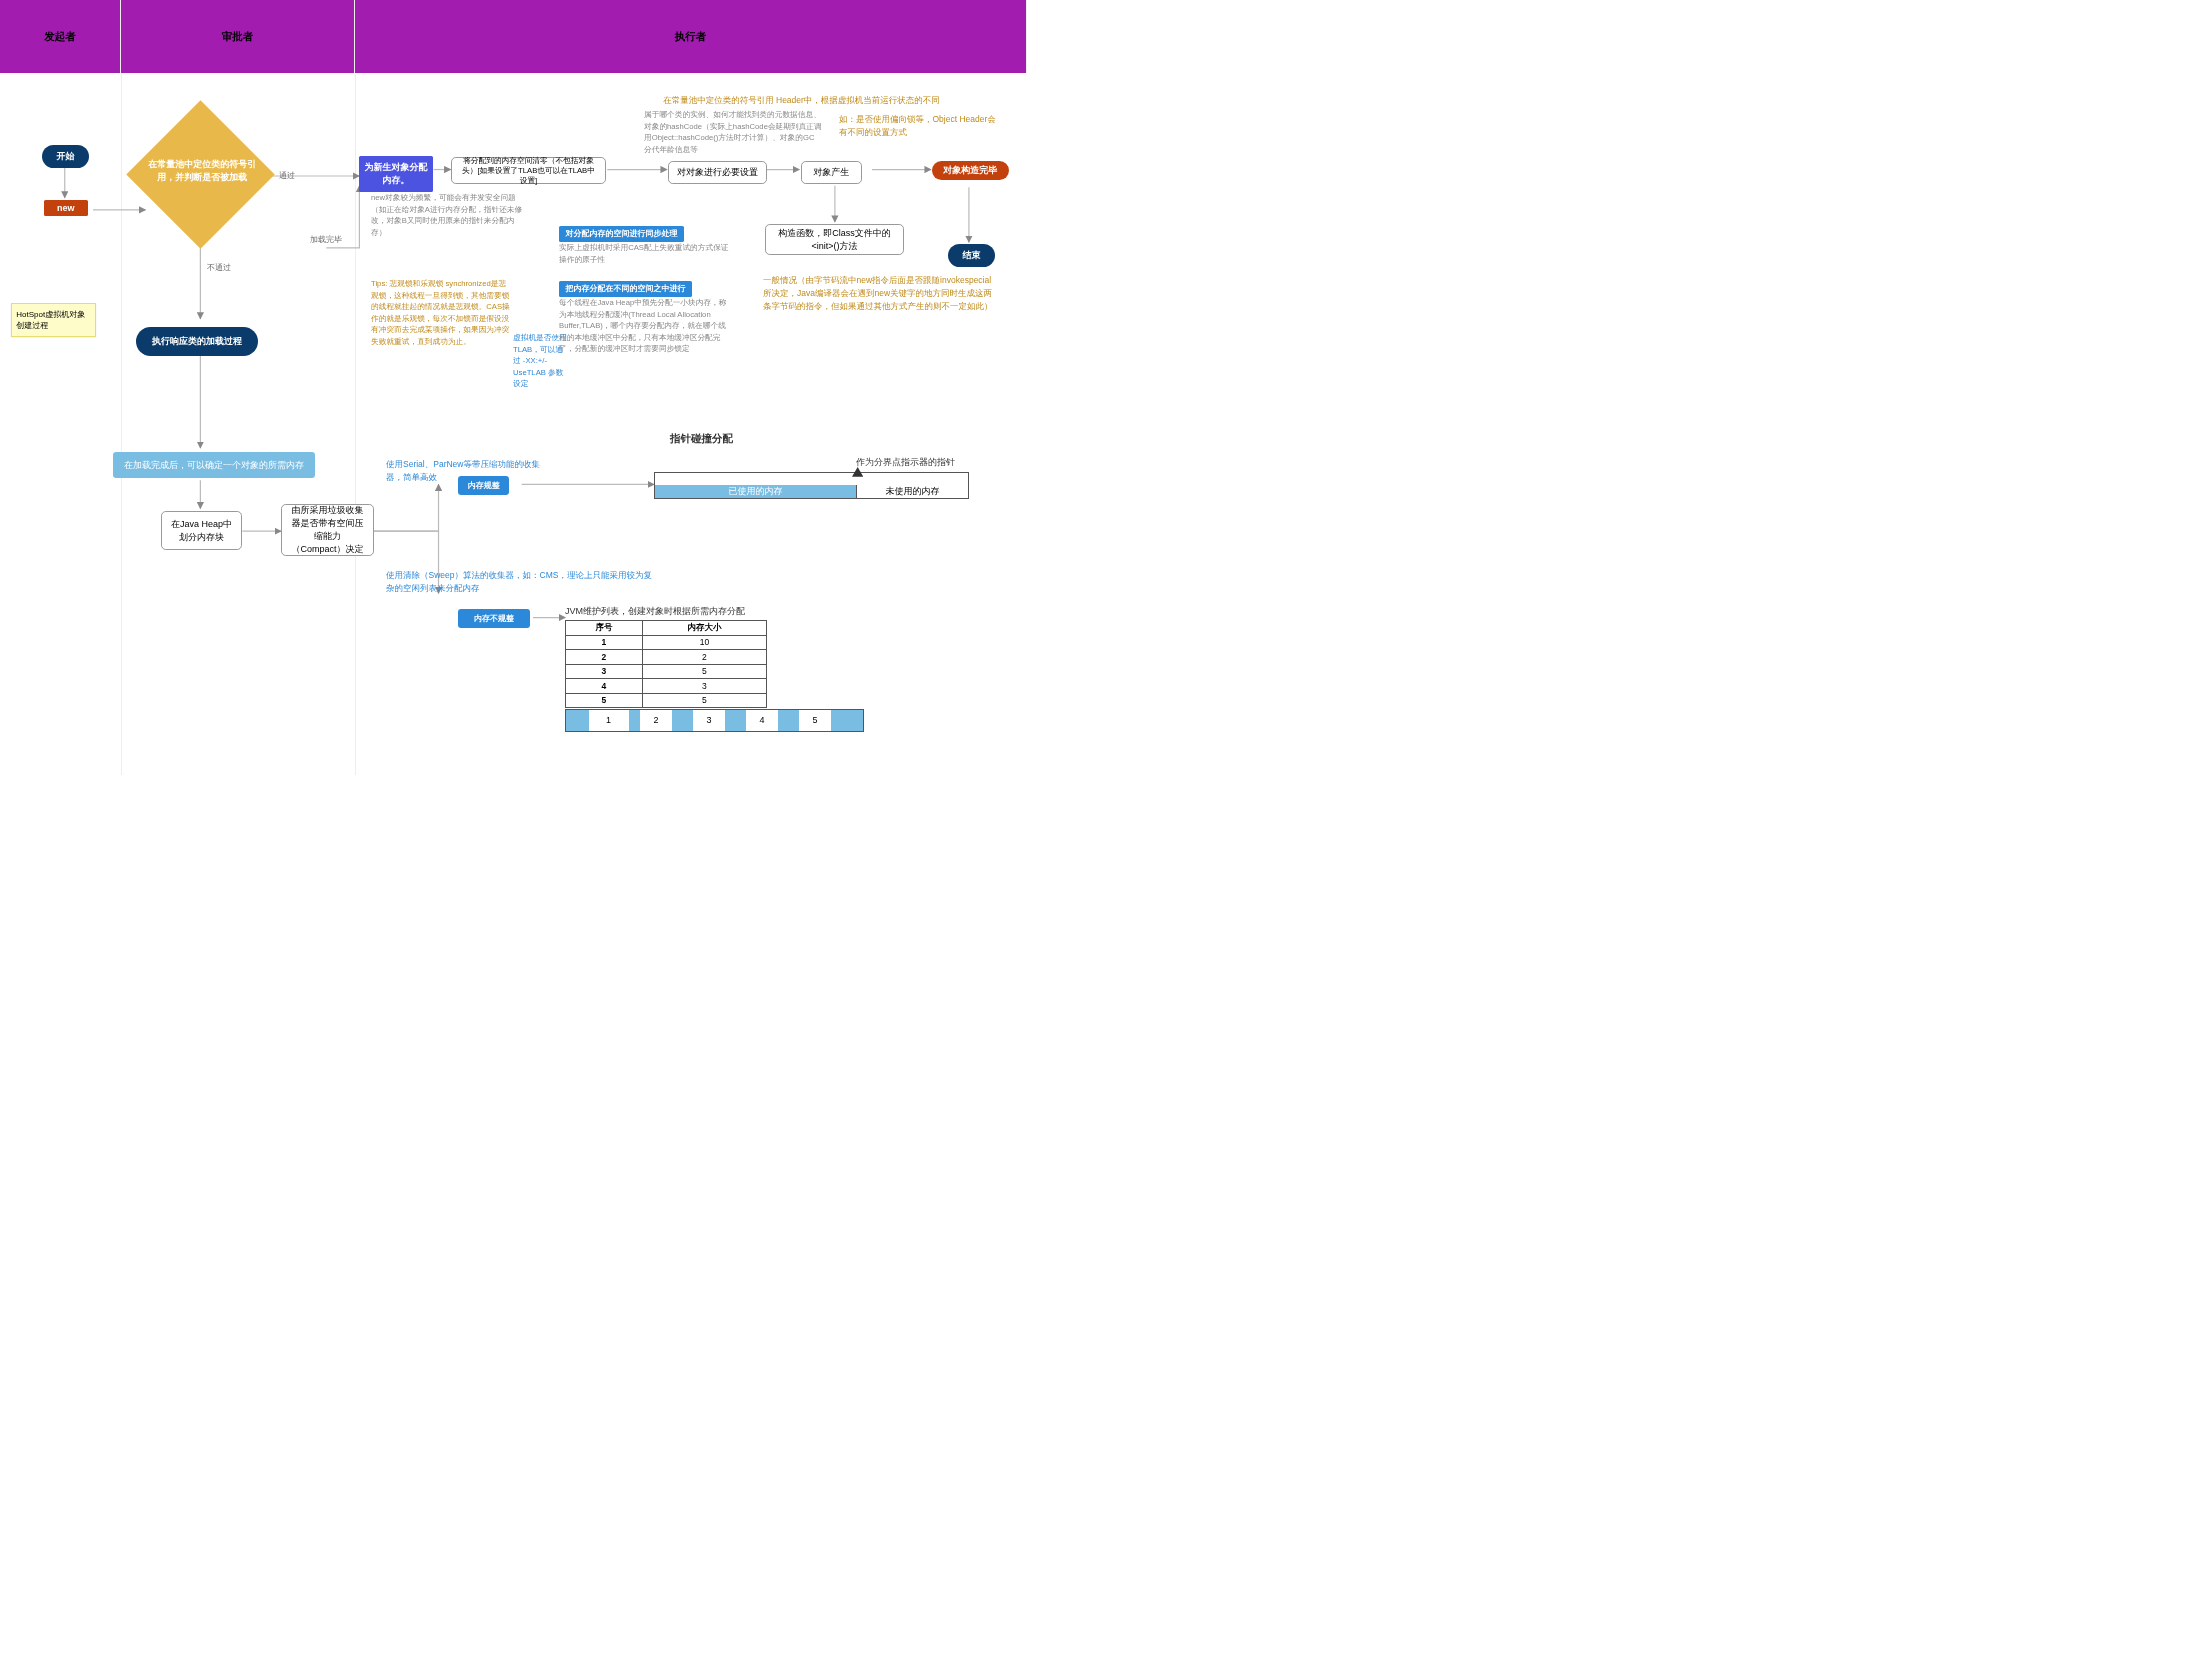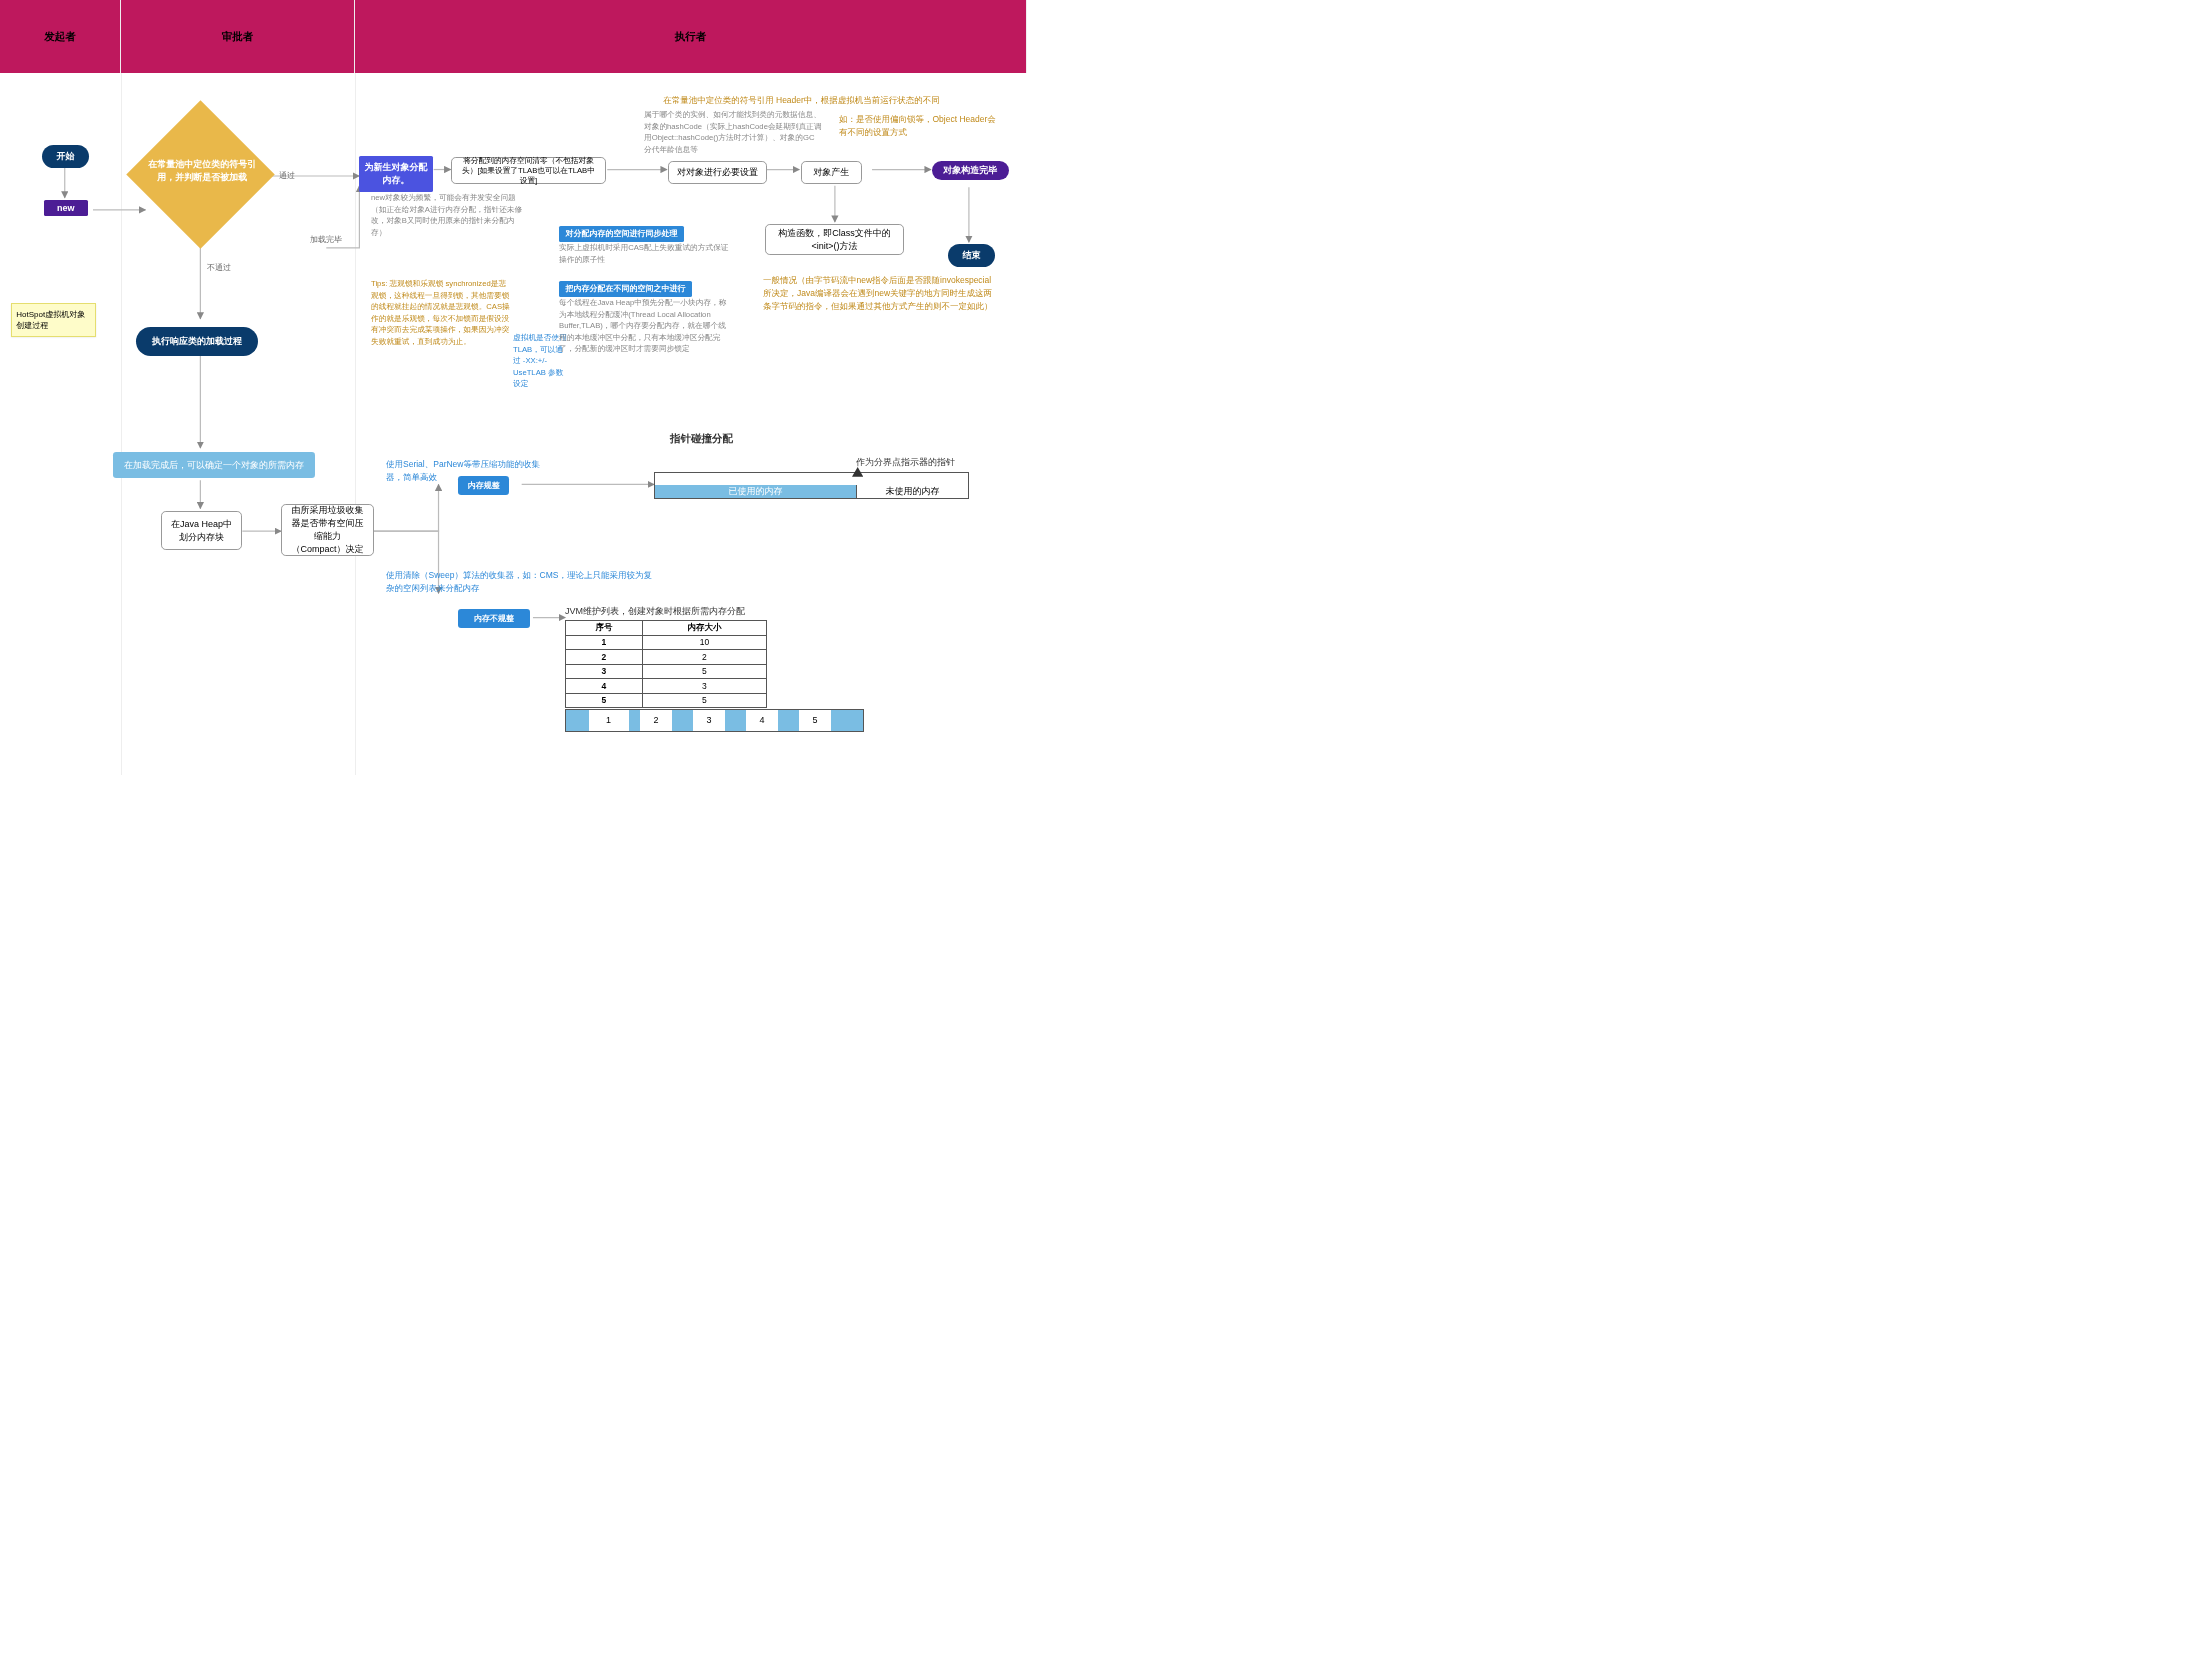--- a/index.html
+++ b/index.html
@@ -1,29 +1,29 @@
 <!DOCTYPE html>
 <html style="font-size:13px"><head>
 <meta charset="utf-8">
 <style>
   * { box-sizing: border-box; }
   html, body { margin: 0; padding: 0; font-family: "Microsoft YaHei", "PingFang SC", sans-serif; background: #fff; }
   .canvas { position: relative; width: 1028px; height: 775px; }
 
-  .lane-header { position: absolute; top: 0; height: 73px; display: flex; align-items: center; justify-content: center; font-weight: bold; font-size: 10.5px; background: #be185d; border-right: 0.8px solid #eee; }
+  .lane-header { position: absolute; top: 0; height: 73px; display: flex; align-items: center; justify-content: center; font-weight: bold; font-size: 10.5px; background: #a21caf; border-right: 0.8px solid #eee; }
   .lane1 { left: 0; width: 121px; }
   .lane2 { left: 121px; width: 234px; }
   .lane3 { left: 355px; width: 672px; }
 
   .vsep { position: absolute; top: 73px; bottom: 0; width: 0.8px; background: #eee; }
 
   .node { position: absolute; font-size: 9px; text-align: center; display: flex; align-items: center; justify-content: center; }
   .pill { background: #0a3b6b; color: #fff; border-radius: 806px; padding: 4.8px 14.5px; font-weight: bold; }
   .small-pill { border-radius: 806px; padding: 3.2px 11.3px; font-weight: bold; font-size: 9px;}
-  .blue-fill { background: #4c1d95; color: #fff; }
+  .blue-fill { background: #c2410c; color: #fff; }
   .sky-fill { background: #7abde3; color: #fff; }
   .box { background: #fff; border: 0.8px solid #999; border-radius: 4.8px; padding: 4.8px 6.5px; }
   .note { background: #fefcc9; border: 0.8px solid #e5de6f; padding: 4.8px; font-size: 8px; text-align: left; box-shadow: 0 0.8px 1.6px rgba(0,0,0,.1);}
   .blue-box { background: #4b53e0; color: #fff; padding: 4.8px; font-weight: bold; border-radius: 1.6px;}
   .gold-anno { color: #c08a1a; font-size: 8.5px; text-align: left; line-height: 1.5; }
   .grey-anno { color: #888; font-size: 7.7px; text-align: left; line-height: 1.5; }
   .blue-anno { color: #2c88d8; font-size: 8.5px; text-align: left; line-height: 1.5; }
   .blue-tag { background: #2c88d8; color: #fff; font-size: 8px; padding: 2.4px 6.5px; font-weight: bold; border-radius: 1.6px;}
   .diamond { width: 105px; height: 105px; background: #e9b84a; transform: rotate(45deg); }
   .diamond > span { display: block; transform: rotate(-45deg); color: #fff; font-size: 9px; font-weight: bold; width: 113px; text-align: center; position: relative; top: 36px; left: -4.8px; }

